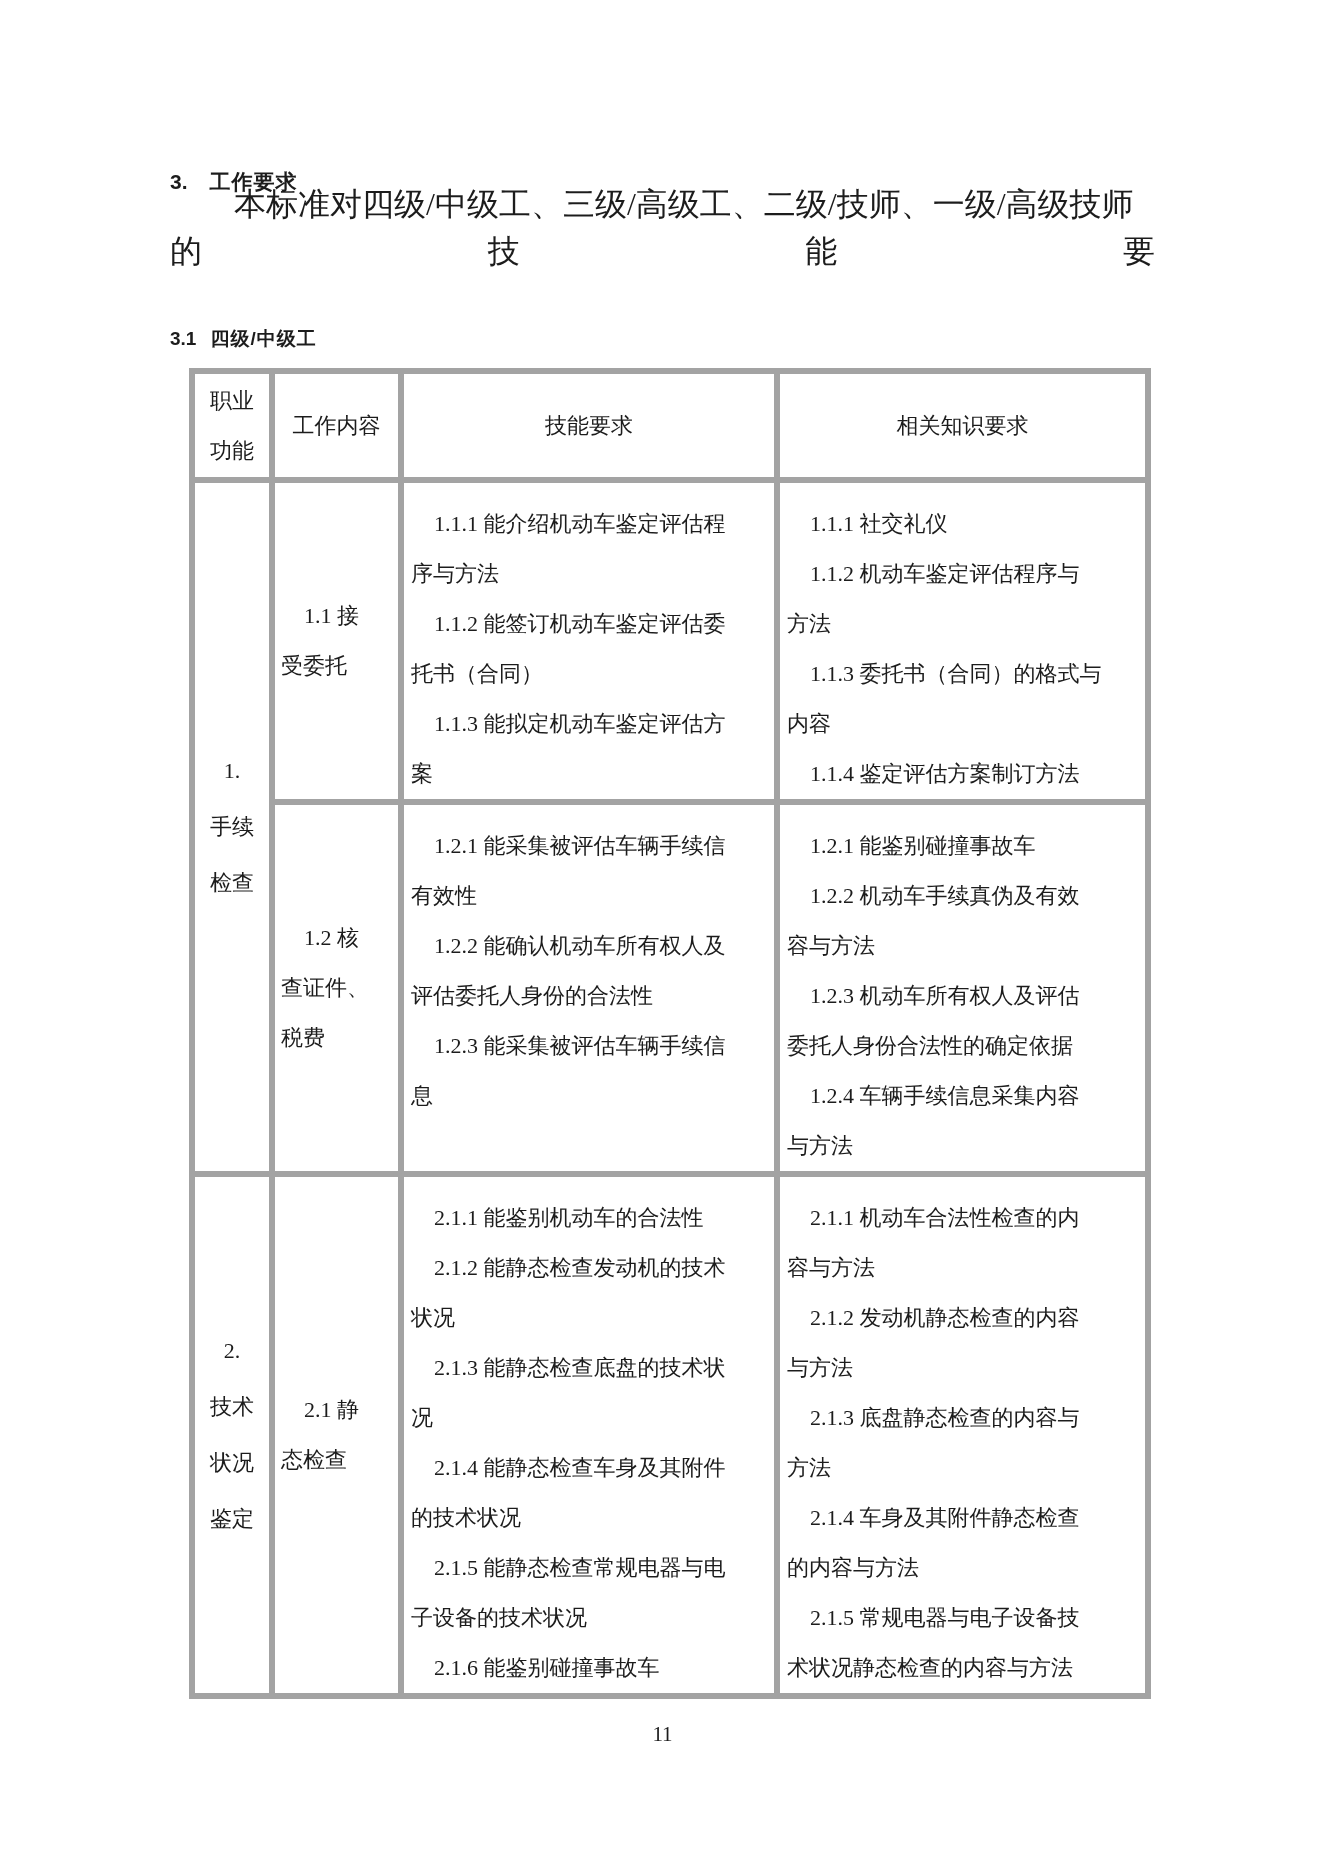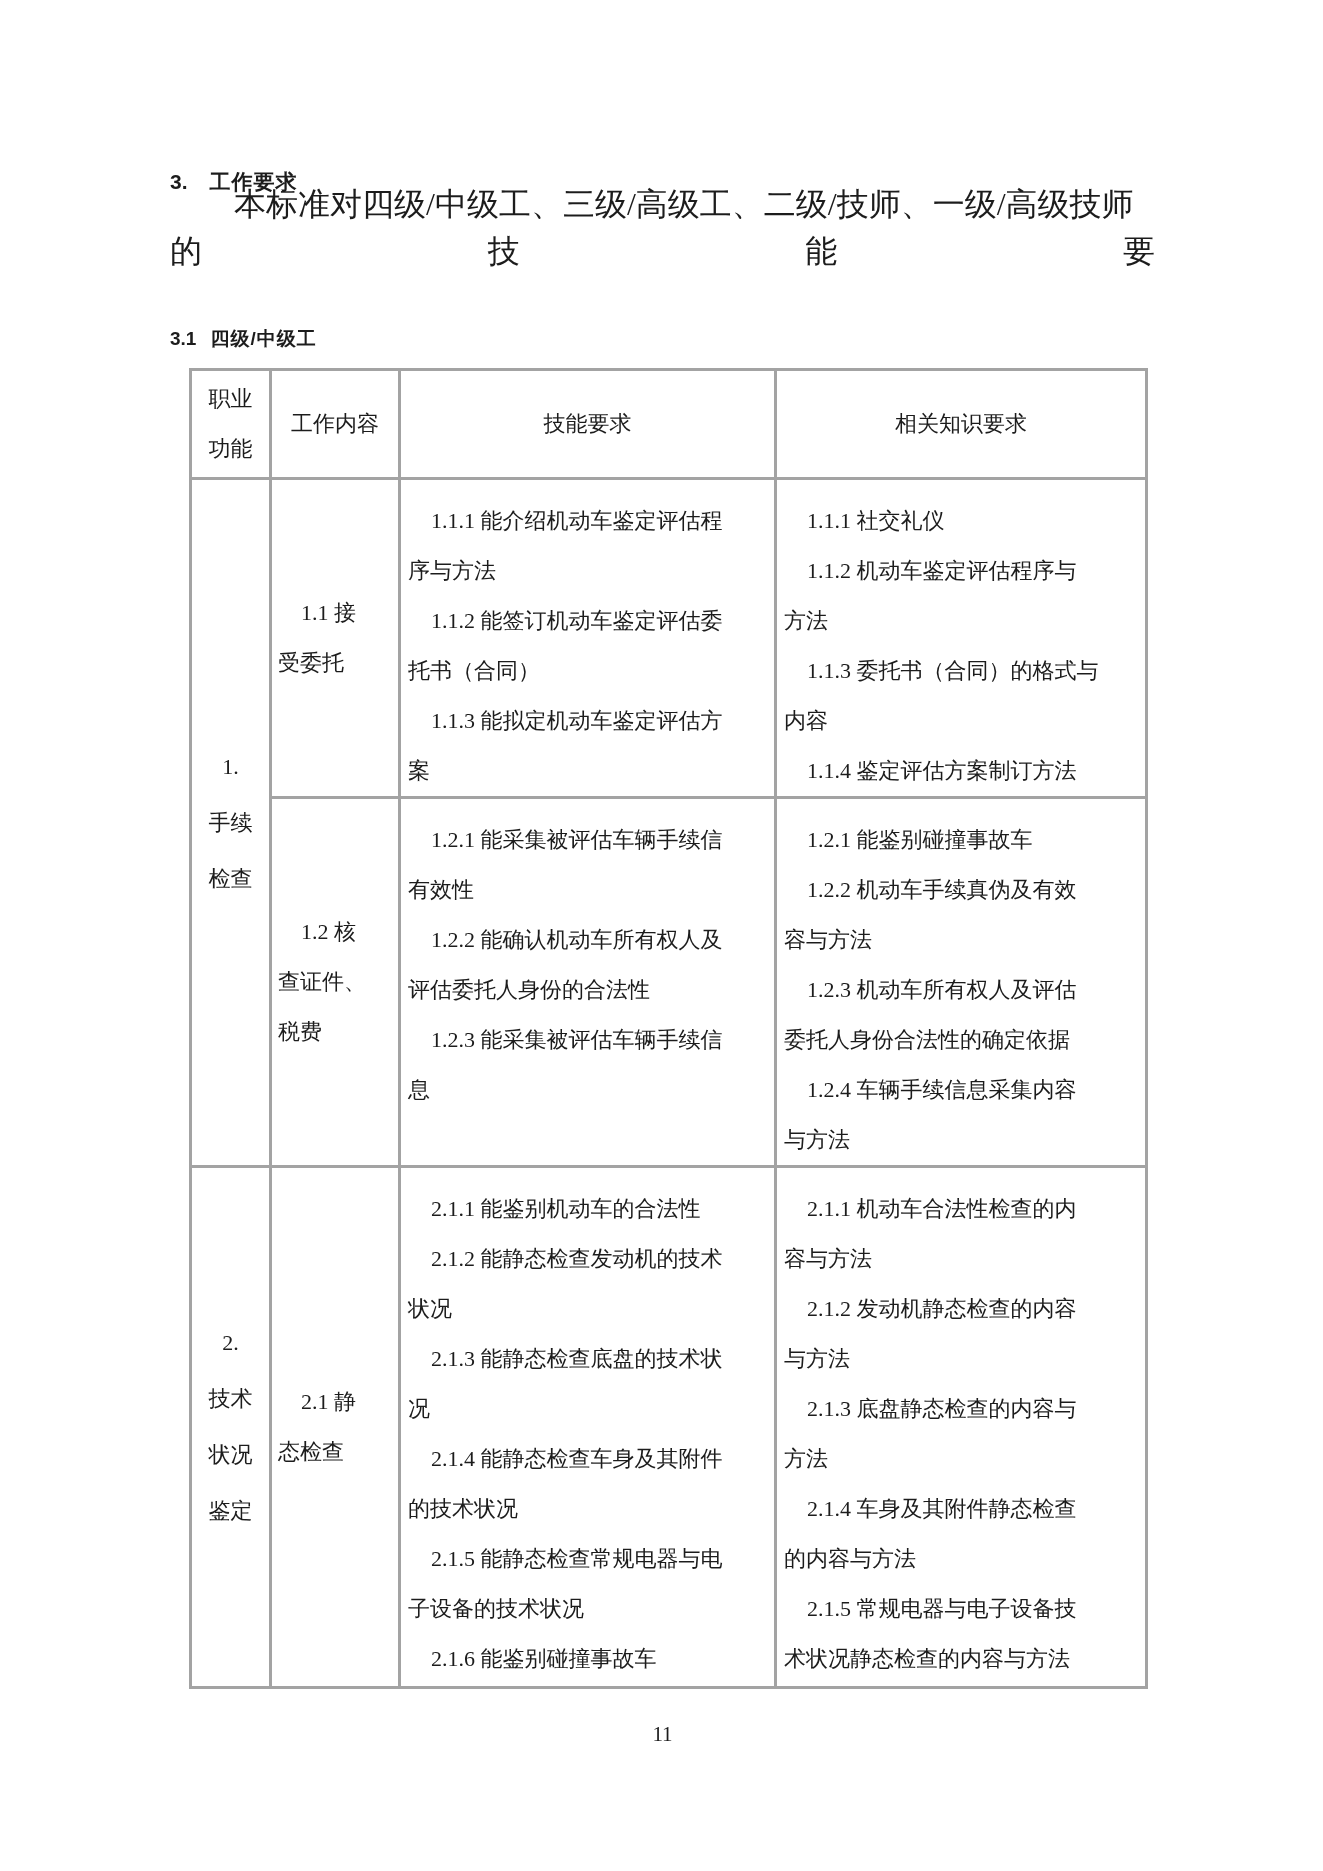--- a/index.html
+++ b/index.html
@@ -27,21 +27,21 @@
     font-weight:bold; font-size:19px; letter-spacing:1px;
   }
   .h2 .num { margin-right:14px; letter-spacing:0; }
 
   table.req-table {
     position:absolute; left:189px; top:368px; width:956px;
     border-collapse:collapse; table-layout:fixed;
     font-size:22px; border:2px solid #3a3a3a;
   }
   .req-table td, .req-table th {
-    border:3px solid #a3a3a3; font-weight:normal; padding:0;
+    border:6px solid #a3a3a3; font-weight:normal; padding:0;
     overflow:hidden;
   }
   tr.hrow   { height:109px; }
   tr.row-a  { height:311px; }
   tr.row-b  { height:365px; }
   tr.row-c  { height:521px; }
 
   .req-table th { text-align:center; vertical-align:middle; }
   .req-table th .ln { line-height:50px; white-space:nowrap; }
 

